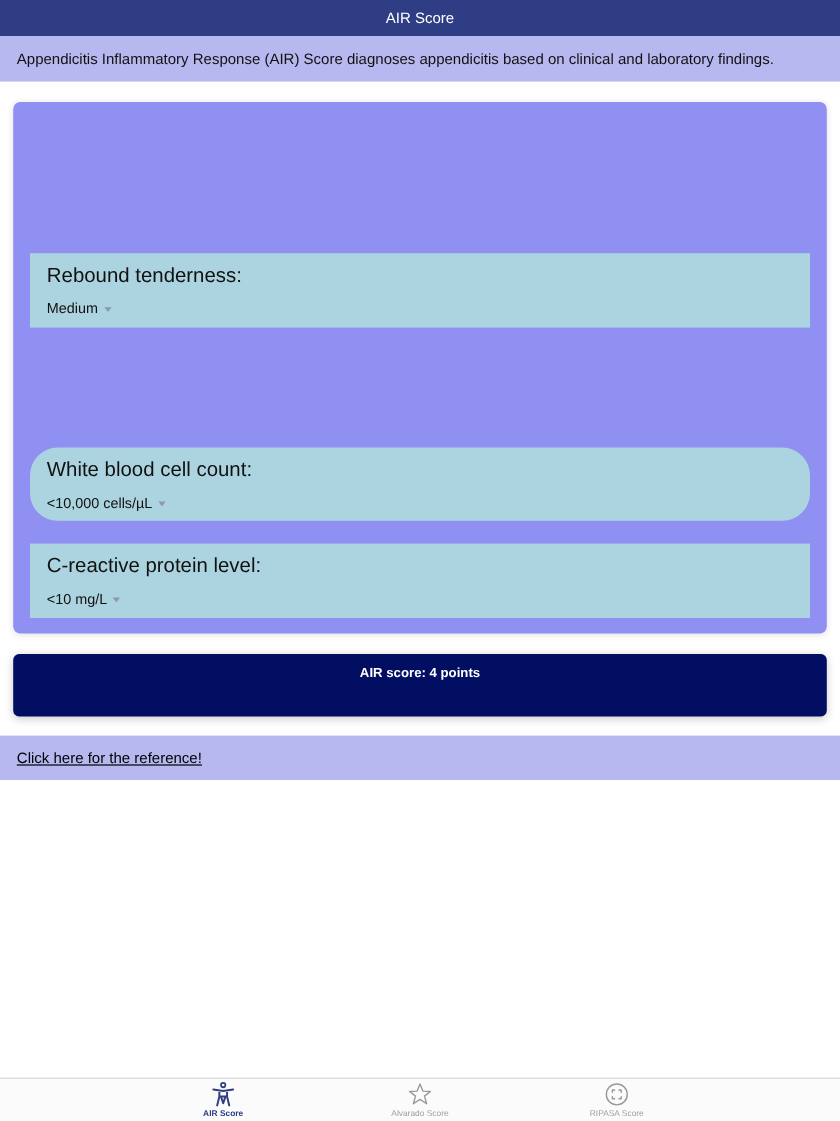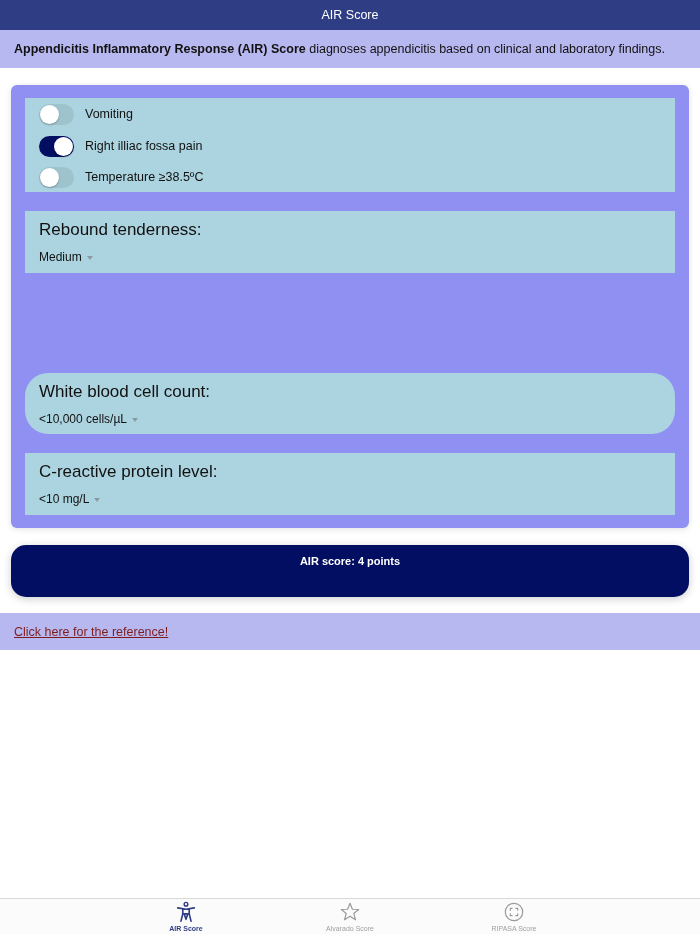--- a/index.html
+++ b/index.html
@@ -14,21 +14,21 @@
     background: #2f3d85; color: #fff;
     display: flex; align-items: center; justify-content: center;
     font-size: 12.5px;
   }
   .intro {
     position: absolute; left: 0; top: 30px; width: 700px; height: 38px;
     background: #b8b8f0;
     display: flex; align-items: center;
     font-size: 12.5px; box-sizing: border-box; padding-left: 14px;
   }
-  .intro b { font-weight: bold; }
+  .intro b { font-weight: normal; }
   .form-card {
     position: absolute; left: 11px; top: 85px; width: 678px; height: 443px;
     background: #9090f2; border-radius: 6px;
     box-shadow: 0 1px 6px rgba(0,0,0,0.12);
   }
   .section {
     position: absolute; left: 14px; width: 650px;
     background: #acd4e0;
   }
   .toggle-row {
@@ -54,39 +54,39 @@
     position: absolute; left: 14px; top: 39px; font-size: 12px;
     display: flex; align-items: center; cursor: pointer;
   }
   .caret {
     width: 0; height: 0; margin-left: 5px; margin-top: 1px;
     border-left: 3.5px solid transparent; border-right: 3.5px solid transparent;
     border-top: 4px solid #8a9aa0;
   }
   .result {
     position: absolute; left: 11px; top: 545px; width: 678px; height: 52px;
-    background: #020e62; border-radius: 15px; color: #fff;
+    background: #020e62; border-radius: 5px; color: #fff;
     box-shadow: 0 2px 8px rgba(0,0,0,0.2);
     text-align: center;
   }
   .result-title {
     position: absolute; left: 0; right: 0; top: 10px;
     font-size: 11px; font-weight: bold;
   }
   .result-text {
     position: absolute; left: 0; right: 0; top: 31px;
     font-size: 10.5px; font-style: italic; color: #e8e8f4;
   }
   .reference {
     position: absolute; left: 0; top: 613px; width: 700px; height: 37px;
     background: #b8b8f0;
     display: flex; align-items: center; box-sizing: border-box; padding-left: 14px;
   }
   .reference a {
-    font-size: 12.5px; color: #7f1d1d; text-decoration: underline; cursor: pointer;
+    font-size: 12.5px; color: #000000; text-decoration: underline; cursor: pointer;
   }
   .tabbar {
     position: absolute; left: 0; top: 898px; width: 700px; height: 36px;
     border-top: 1px solid #d8d8d8; background: #fbfbfb;
   }
   .tab {
     position: absolute; top: 2px; width: 120px;
     display: flex; flex-direction: column; align-items: center; cursor: pointer;
   }
   .tab svg { width: 22px; height: 22px; }
@@ -99,40 +99,20 @@
 <div class="header">
   <span>AIR Score</span>
 </div>
 
 <div class="intro">
   <span><b>Appendicitis Inflammatory Response (AIR) Score</b><span> diagnoses appendicitis based on clinical and laboratory findings.</span></span>
 </div>
 
 <div class="form-card">
 
-  <div class="section" style="top:13px;height:94px;">
-    <div class="toggle-row" style="top:5px;">
-      <div class="switch">
-          <div class="knob"></div>
-        </div>
-      <span class="toggle-label">Vomiting</span>
-    </div>
-    <div class="toggle-row" style="top:37px;">
-      <div class="switch on">
-          <div class="knob"></div>
-        </div>
-      <span class="toggle-label">Right illiac fossa pain</span>
-    </div>
-    <div class="toggle-row" style="top:68px;">
-      <div class="switch">
-          <div class="knob"></div>
-        </div>
-      <span class="toggle-label">Temperature ≥38.5ºC</span>
-    </div>
-  </div>
 
   <div class="section" style="top:126px;height:62px;">
     <span class="field-label">Rebound tenderness:</span>
     <div class="select">
       <span>Medium</span>
       <span class="caret"></span>
     </div>
   </div>
 
 

